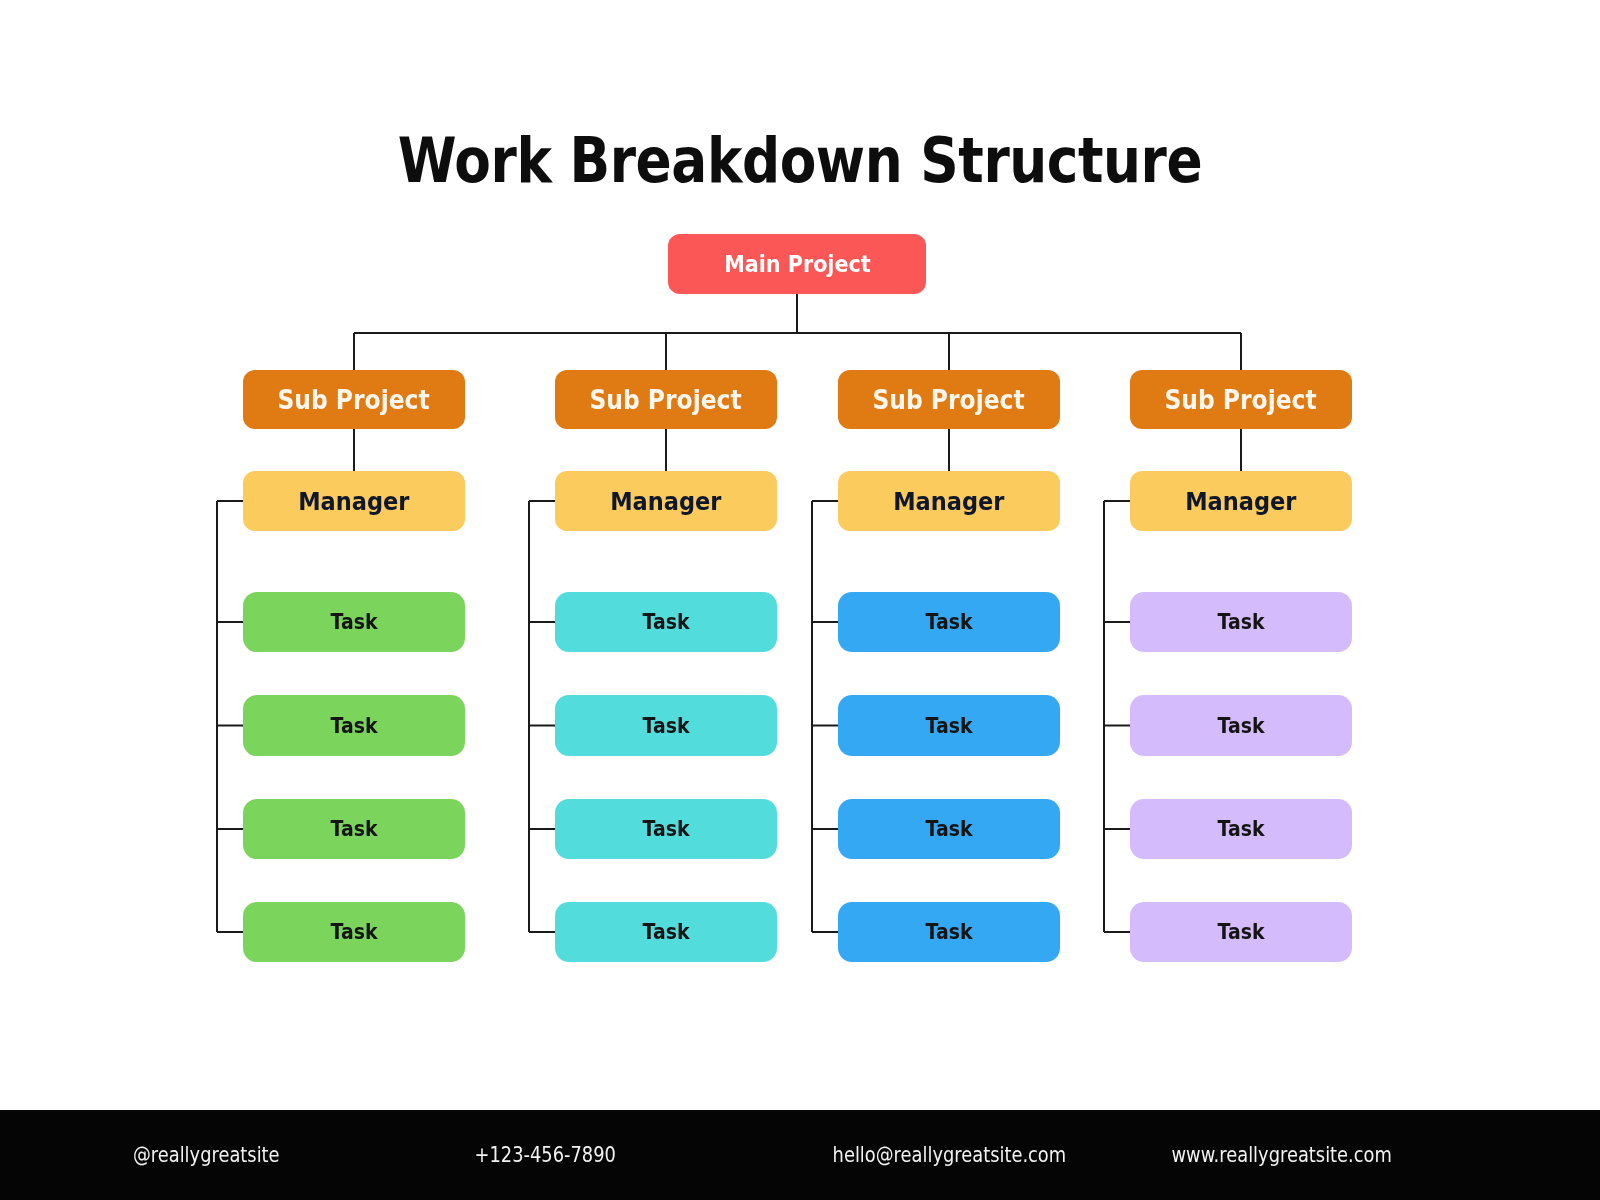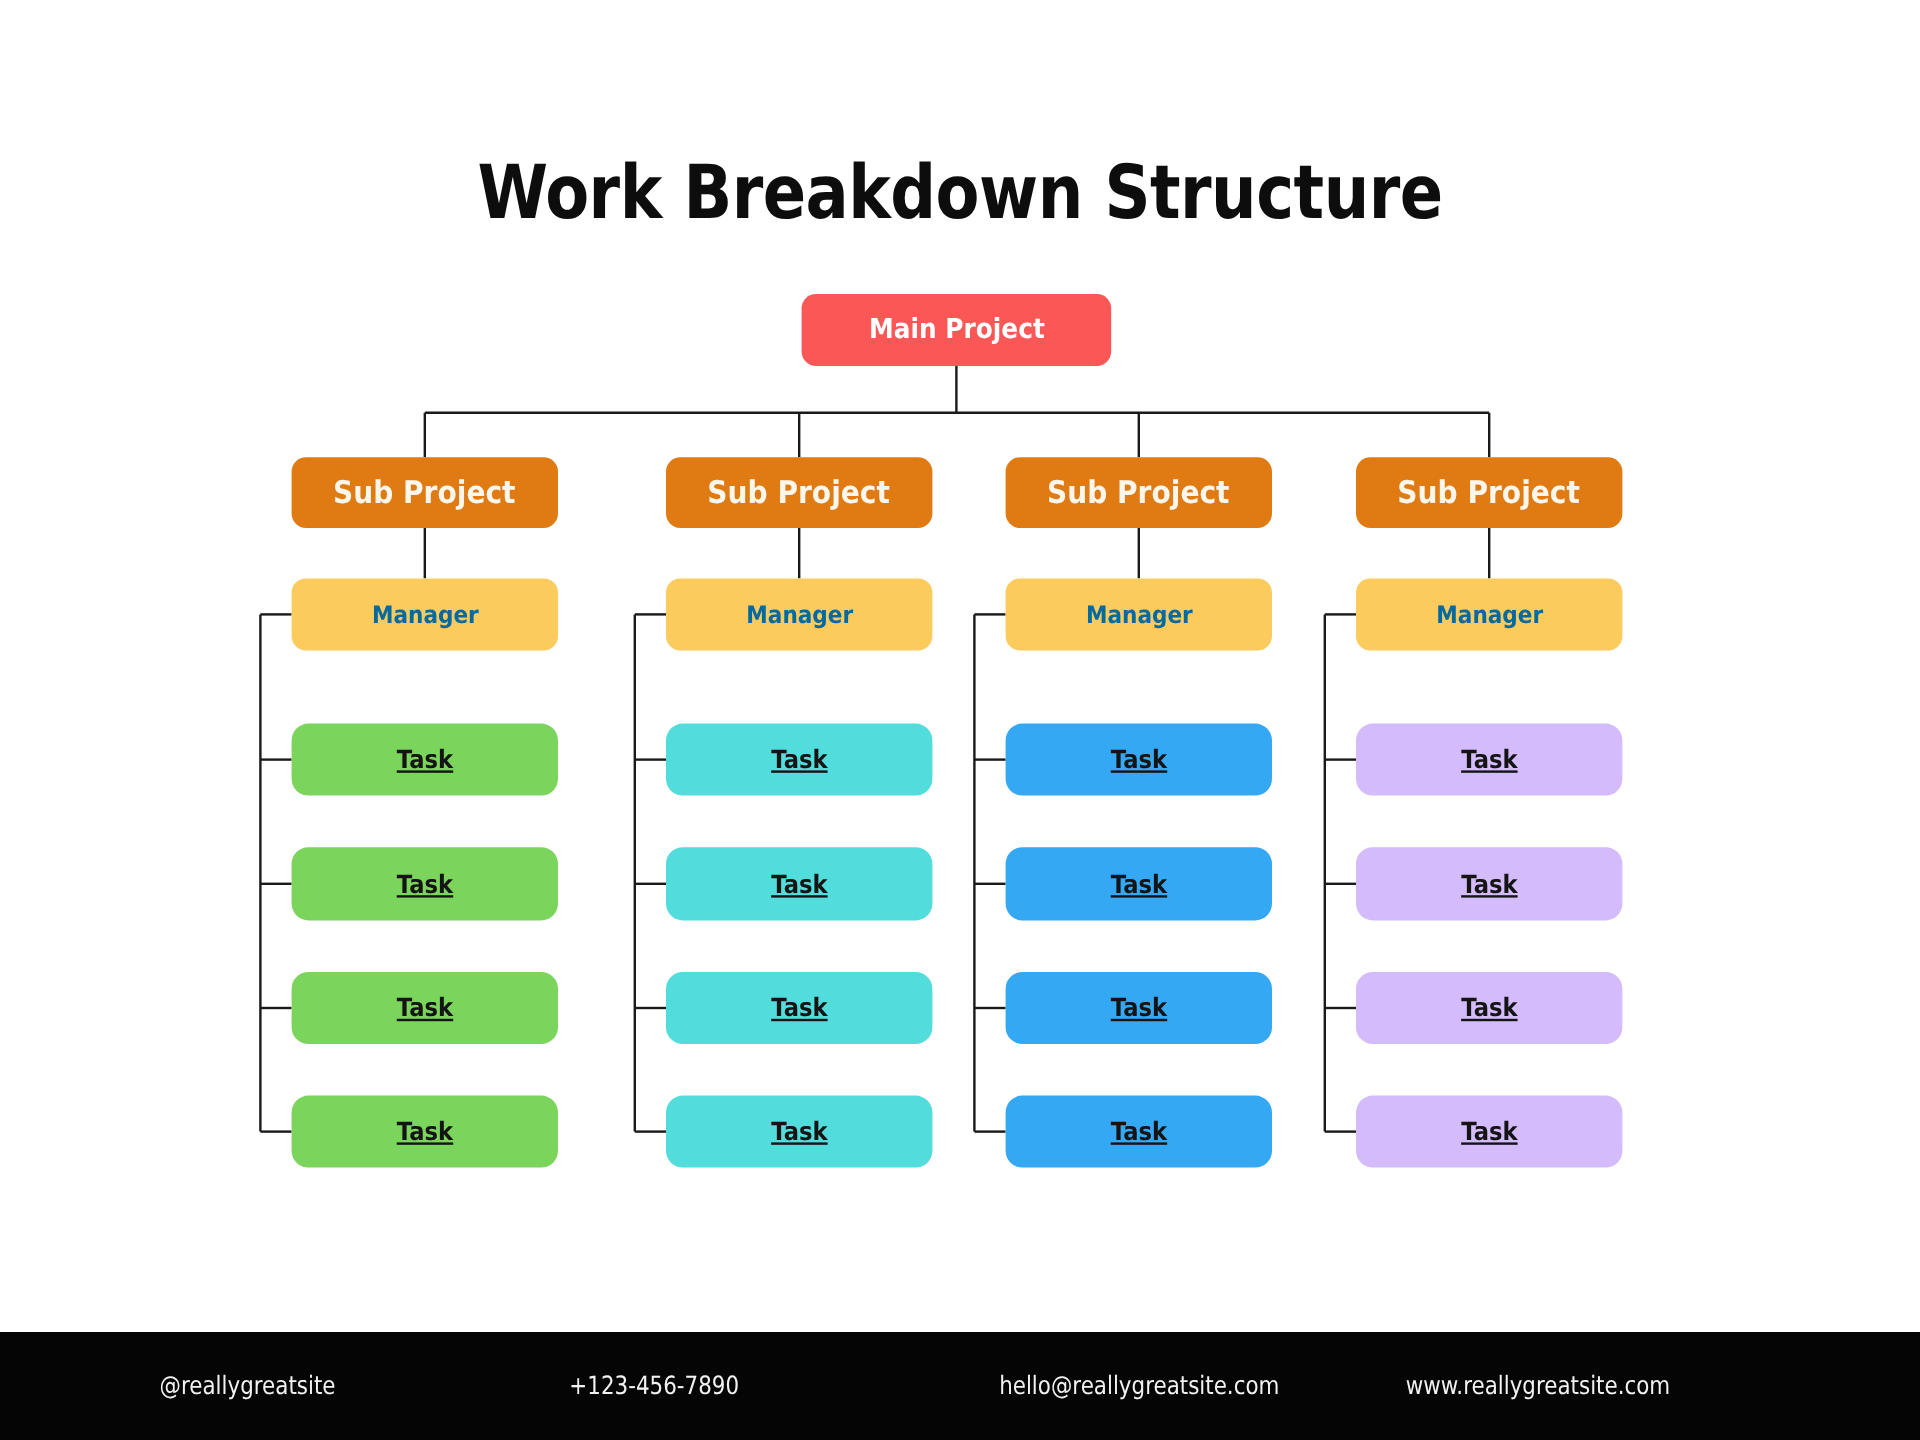--- a/index.html
+++ b/index.html
@@ -27,21 +27,21 @@
     letter-spacing: -0.5px;
     color: #0d0d0d;
     font-family: "DejaVu Sans", sans-serif;
     transform: scaleX(0.86);
   }
 
   
   #diagram {
     position: absolute;
     left: 0;
-    top: 16px;
+    top: 5px;
     width: 1600px;
     height: 979px;
   }
   #connectors {
     position: absolute;
     left: 0;
     top: 0;
     width: 1600px;
     height: 1110px;
     pointer-events: none;
@@ -68,28 +68,27 @@
     color: #ffffff;
     font-size: 23px;
   }
   .node-sub {
     background: #e07b14;
     color: #fdf6ec;
     font-size: 26px;
   }
   .node-manager {
     background: #fbcb5e;
-    color: #0369a1;
-    font-size: 20px;
+    color: #0f172a;
+    font-size: 25px;
   }
   .node-task {
     color: #141414;
     font-size: 21px;
     border-radius: 14px;
-    text-decoration: underline;
   }
   .task-c1 { background: #7bd45c; }
   .task-c2 { background: #52dcdc; }
   .task-c3 { background: #35a8f4; }
   .task-c4 { background: #d4bbfb; }
 
   
   #footer {
     position: absolute;
     left: 0;

